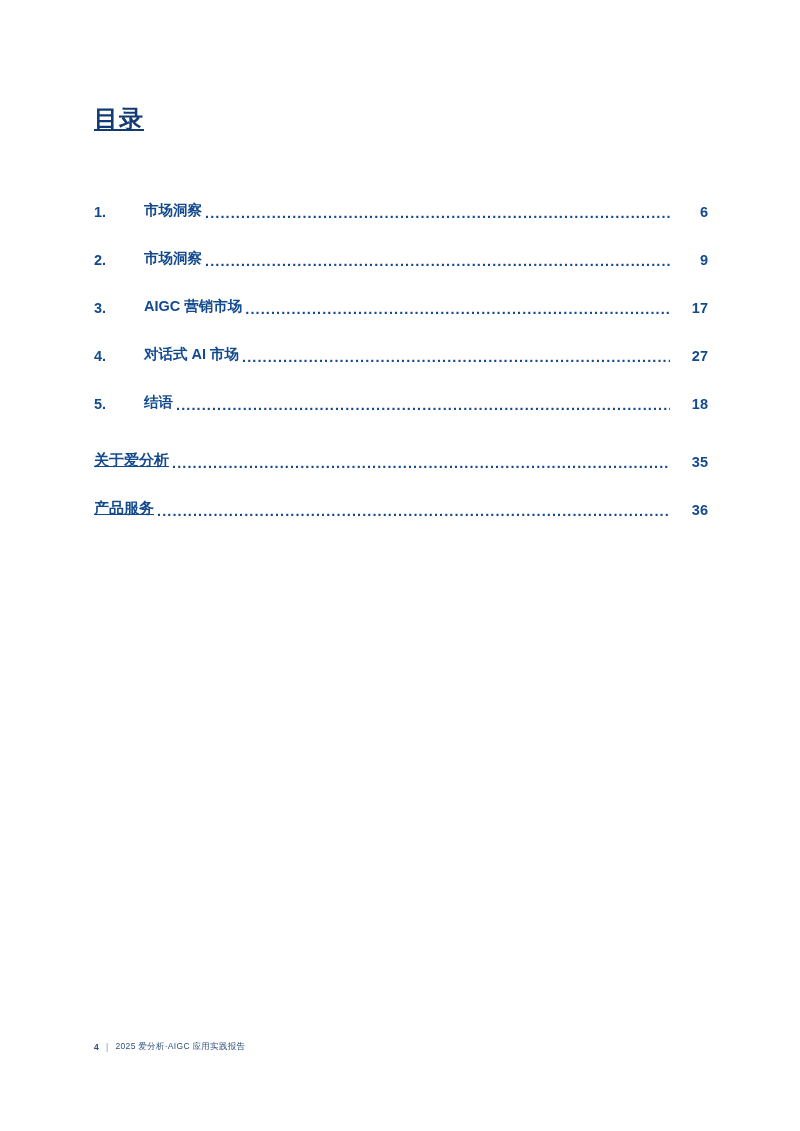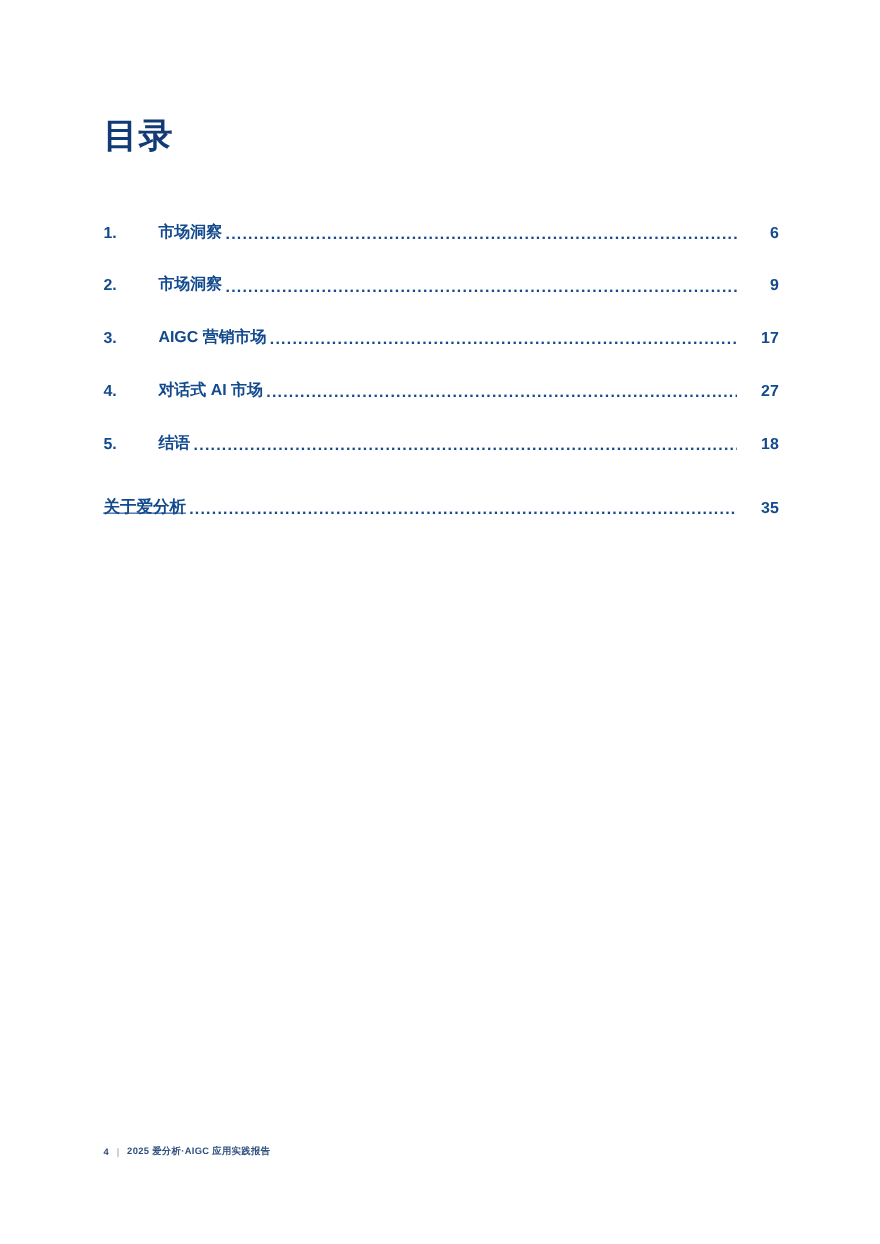--- a/index.html
+++ b/index.html
@@ -17,24 +17,25 @@
   }
   .page {
     position: absolute;
     inset: 0;
     background: #ffffff;
   }
   .toc-title {
     position: absolute;
     left: 94px;
     top: 103px;
-    font-size: 31px;
+    font-size: 24px;
     font-weight: 700;
     color: #123a74;
     letter-spacing: 1px;
+    text-decoration: underline;
   }
   .toc-list {
     position: absolute;
     left: 94px;
     top: 172px;
     width: 614px;
   }
   .toc-row {
     display: flex;
     align-items: flex-end;
@@ -100,21 +101,21 @@
     display: flex;
     align-items: center;
     gap: 7px;
     font-weight: 700;
   }
   .footer .sep {
     color: #8193ac;
     font-weight: 400;
   }
   .footer .ftext {
-    font-weight: 700;
+    font-weight: 400;
     color: #2f4f7e;
   }
 </style>
 </head>
 <body>
 
 <div class="page">
 
   <div class="toc-title">目录</div>
 
@@ -156,20 +157,25 @@
     </div>
 
     <div class="toc-gap"></div>
 
     <div class="toc-row section">
       <span class="label">关于爱分析</span>
       <span class="dots"></span>
       <span class="page-num">35</span>
     </div>
 
+    <div class="toc-row section">
+      <span class="label">产品服务</span>
+      <span class="dots"></span>
+      <span class="page-num">36</span>
+    </div>
 
 
   </div>
 
   <div class="footer">
     <span>4</span>
     <span class="sep">|</span>
     <span class="ftext">2025 爱分析·AIGC 应用实践报告</span>
   </div>
 

